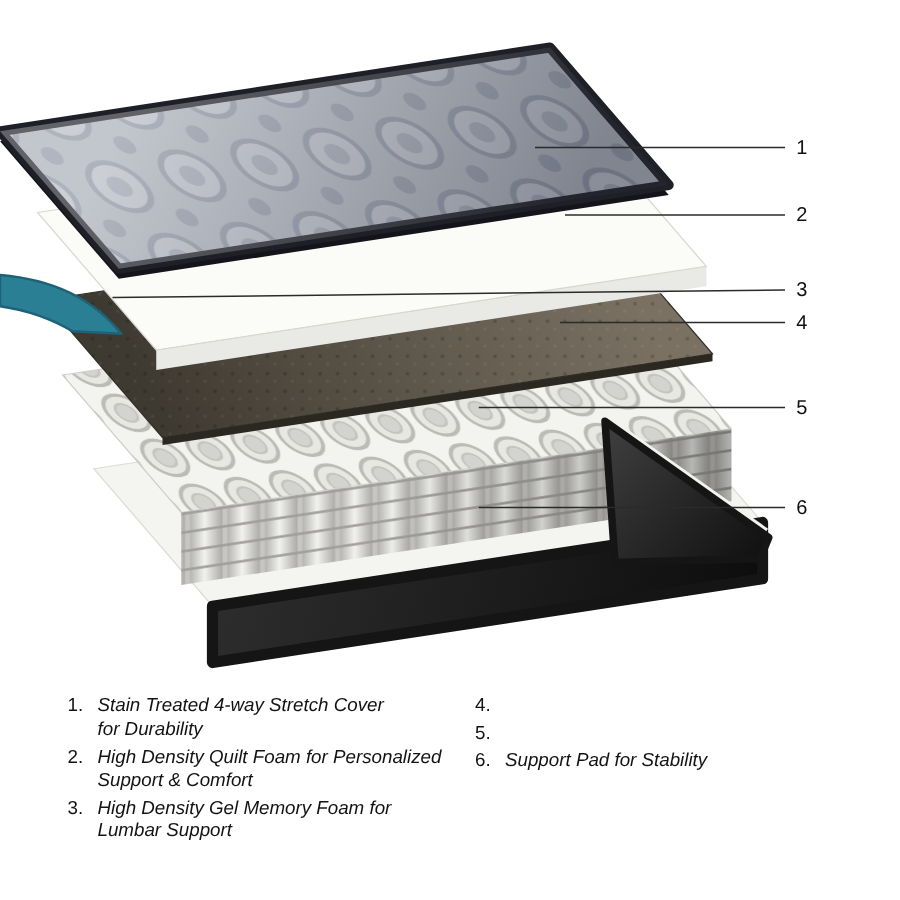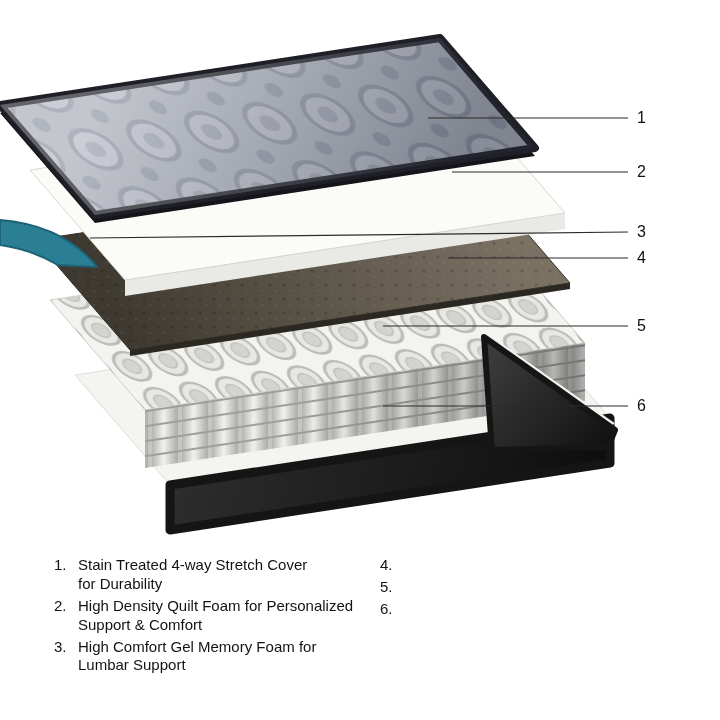--- a/index.html
+++ b/index.html
@@ -20,21 +20,21 @@
     display:flex;
     padding:14px 24px 0 54px;
     gap:14px;
     font-size:15px;
     color:#131313;
   }
   .legend-col-left{width:312px;}
   .legend-col-right{width:302px;}
   .legend-item{display:flex;margin-bottom:3px;}
   .legend-item .num{flex:0 0 24px;line-height:1.26;}
-  .legend-item .txt{white-space:pre-line;line-height:1.26;}
+  .legend-item .txt{white-space:pre-line;line-height:1.26;font-style:italic;}
 </style>
 </head>
 <body>
 
 <div class="page">
 
   <div class="figure-wrap">
     <svg width="720" height="542" viewBox="0 0 720 542" xmlns="http://www.w3.org/2000/svg">
       <defs>
         <pattern id="quiltPat" width="58" height="58" patternUnits="userSpaceOnUse" patternTransform="matrix(1,-0.15,0.86,1,0,0)">
@@ -154,30 +154,31 @@
         <span class="txt">Stain Treated 4-way Stretch Cover
 for Durability</span>
       </div>
       <div class="legend-item">
         <span class="num">2.</span>
         <span class="txt">High Density Quilt Foam for Personalized
 Support &amp; Comfort</span>
       </div>
       <div class="legend-item">
         <span class="num">3.</span>
-        <span class="txt">High Comfort Gel Memory Foam for
+        <span class="txt">High Density Gel Memory Foam for
 Lumbar Support</span>
       </div>
     </div>
     <div class="legend-col-right">
       <div class="legend-item">
         <span class="num">4.</span>
       </div>
       <div class="legend-item">
         <span class="num">5.</span>
       </div>
       <div class="legend-item">
         <span class="num">6.</span>
+        <span class="txt">Support Pad for Stability</span>
       </div>
     </div>
   </div>
 
 </div>
 
 </body></html>

